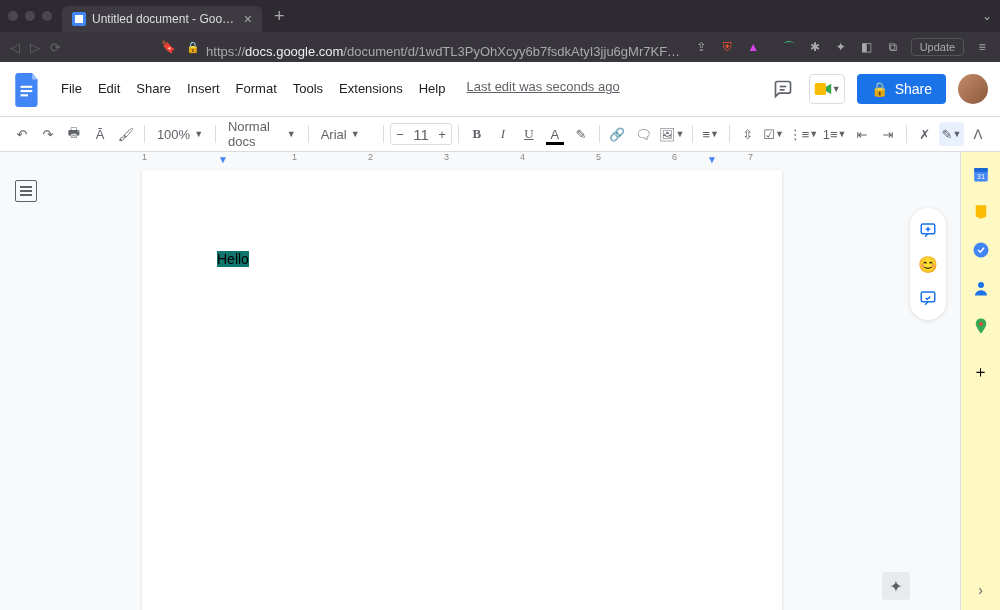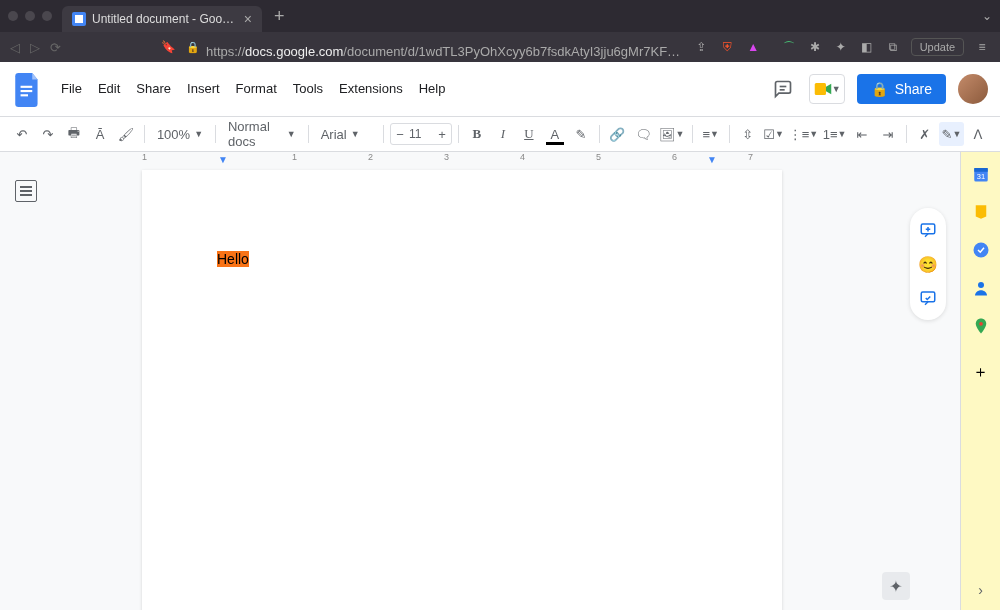--- a/index.html
+++ b/index.html
@@ -42,41 +42,41 @@
 .meet-btn{width:36px;height:30px;border:1px solid #dadce0;border-radius:4px;display:flex;align-items:center;justify-content:center;cursor:pointer;}
 .share-btn{background:#1a73e8;color:#fff;border:none;border-radius:4px;padding:7px 14px;font-size:14px;font-weight:500;cursor:pointer;display:flex;align-items:center;gap:6px;}
 .avatar{width:30px;height:30px;border-radius:50%;background:linear-gradient(135deg,#c48b6a,#8b5a3c);cursor:pointer;}
 
 .toolbar{height:36px;border-top:1px solid #dadce0;border-bottom:1px solid #dadce0;margin-top:6px;display:flex;align-items:center;padding:0 10px;gap:2px;font-size:13px;color:#5f6368;}
 .tb-btn{min-width:24px;height:24px;display:flex;align-items:center;justify-content:center;cursor:pointer;border-radius:3px;padding:0 3px;}
 .tb-sep{width:1px;height:18px;background:#dadce0;margin:0 4px;}
 .tb-select{display:flex;align-items:center;gap:4px;padding:0 6px;cursor:pointer;}
 .drop{font-size:9px;color:#5f6368;}
 .fontsize-box{display:flex;align-items:center;border:1px solid #dadce0;border-radius:3px;height:22px;}
-.fs-val{width:24px;text-align:left;font-size:12px;}
+.fs-val{width:24px;text-align:center;font-size:15px;}
 .fs-btn{width:18px;text-align:center;cursor:pointer;}
 .bold{font-weight:bold;font-family:serif;}
 .italic{font-style:italic;font-family:serif;}
 .underline-btn{text-decoration:underline;font-family:serif;}
 .text-color{position:relative;}
 .text-color::after{content:"";position:absolute;bottom:1px;left:3px;right:3px;height:3px;background:#000;}
 .edit-mode{background:#e8f0fe;border-radius:3px;padding:2px 4px;}
 .collapse{margin-left:auto;}
 
 .workspace{flex:1;display:flex;overflow:hidden;background:#f8f9fa;}
 .left-gutter{width:52px;display:flex;flex-direction:column;align-items:center;padding-top:28px;}
 .outline-icon{width:22px;height:22px;border:1.5px solid #5f6368;border-radius:2px;display:flex;align-items:center;justify-content:center;cursor:pointer;}
 .outline-icon::before{content:"";width:12px;height:10px;background:linear-gradient(#5f6368 0 2px,transparent 2px 4px,#5f6368 4px 6px,transparent 6px 8px,#5f6368 8px 10px);}
 .canvas-wrap{flex:1;position:relative;overflow:auto;}
 .ruler{height:14px;position:relative;font-size:9px;color:#888;margin-left:90px;}
 .ruler-mark{position:absolute;top:0;}
 .ruler-indent{position:absolute;top:2px;color:#4285f4;font-size:10px;}
 .page{width:640px;min-height:820px;background:#fff;margin:4px 0 20px 90px;box-shadow:0 1px 3px rgba(0,0,0,.15);padding:80px 75px;position:relative;}
 .page-text{font-size:14px;color:#000;}
-.selected{background:#f97316;}
+.selected{background:#0f766e;}
 .floating-tools{position:absolute;right:14px;top:56px;display:flex;flex-direction:column;gap:10px;background:#fff;border-radius:18px;padding:10px 6px;box-shadow:0 1px 4px rgba(0,0,0,.12);}
 .float-btn{width:24px;height:24px;display:flex;align-items:center;justify-content:center;cursor:pointer;font-size:16px;}
 .side-panel{width:40px;background:#fef9c3;border-left:1px solid #dadce0;display:flex;flex-direction:column;align-items:center;padding-top:12px;gap:18px;}
 .side-icon{width:20px;height:20px;cursor:pointer;display:flex;align-items:center;justify-content:center;font-size:16px;}
 .side-spacer{margin-top:8px;}
 .side-panel .expand{margin-top:auto;margin-bottom:10px;font-size:14px;color:#5f6368;}
 .explore-btn{position:absolute;right:50px;bottom:10px;width:28px;height:28px;background:#e8eaed;border-radius:4px;display:flex;align-items:center;justify-content:center;cursor:pointer;color:#5f6368;}
 </style>
 </head>
 <body>
@@ -134,20 +134,21 @@
   <div class="doc-meta">
     <div class="menu-row">
       <span class="menu-item">File</span>
       <span class="menu-item">Edit</span>
       <span class="menu-item">Share</span>
       <span class="menu-item">Insert</span>
       <span class="menu-item">Format</span>
       <span class="menu-item">Tools</span>
       <span class="menu-item">Extensions</span>
       <span class="menu-item">Help</span>
+      <span class="last-edit">Last edit was seconds ago</span>
     </div>
   </div>
   <div class="header-right">
     <div class="hdr-icon">
       <svg width="20" height="20" viewBox="0 0 24 24" fill="none" stroke="#5f6368" stroke-width="2">
           <path d="M21 15a2 2 0 0 1-2 2H7l-4 4V5a2 2 0 0 1 2-2h14a2 2 0 0 1 2 2z"></path>
           <line x1="8" y1="9" x2="16" y2="9"></line>
           <line x1="8" y1="13" x2="14" y2="13"></line>
         </svg>
     </div>

